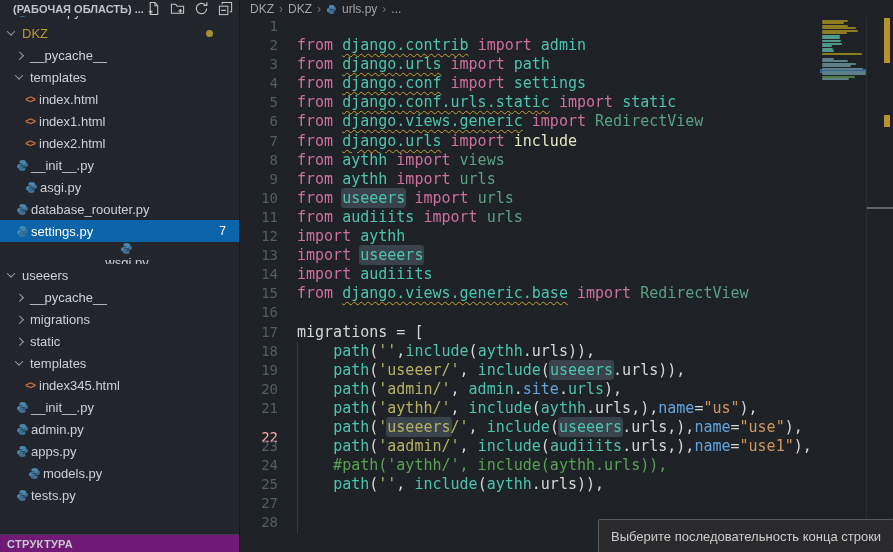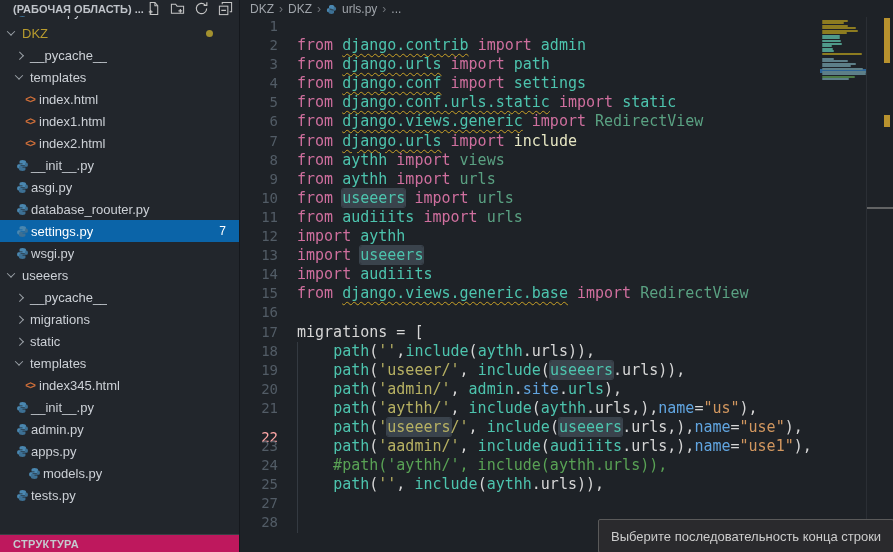--- a/index.html
+++ b/index.html
@@ -22,22 +22,22 @@
   .chev{width:5px;height:5px;border-right:1.4px solid #9aa0a6;border-bottom:1.4px solid #9aa0a6;
         display:inline-block;margin:0 7px 0 2px;flex:none;}
   .chev.dn{transform:rotate(45deg) translate(-1px,-1px);}
   .chev.rt{transform:rotate(-45deg) translate(0px,1px);}
   .ficon{width:16px;flex:none;display:inline-flex;align-items:center;justify-content:center;}
   .htmlic{color:#d2703a;font-weight:bold;font-size:10px;letter-spacing:-1px;}
   .tlabel{overflow:hidden;text-overflow:ellipsis;padding-left:1px;}
   .tlabel.gold{color:#b89b2e;}
   .dot{position:absolute;right:26px;top:8px;width:7px;height:7px;border-radius:50%;background:#a3912f;}
   .badge{position:absolute;right:13px;font-size:12px;color:#ffffff;}
-  .outline-bar{position:absolute;left:0;right:0;bottom:0;height:17px;z-index:4;background:#be185d;
-               border-top:1px solid #3a3f45;display:flex;align-items:center;padding-left:13px;
+  .outline-bar{position:absolute;left:0;right:0;bottom:0;height:17px;z-index:4;background:#701a75;
+               border-top:1px solid #3a3f45;display:flex;align-items:center;padding-left:7px;
                font-size:11px;font-weight:bold;color:#c5c9cf;letter-spacing:.3px;}
 
   
   .breadcrumb{position:absolute;left:241px;top:0;right:0;height:17px;background:#1e2227;
               display:flex;align-items:center;padding-left:9px;font-size:12px;color:#9fa4aa;gap:5px;z-index:2;}
   .bsep{color:#6e7379;font-size:12px;}
   .bicon{display:inline-flex;margin-top:1px;}
 
   .code-area{position:absolute;left:241px;top:17px;right:0;bottom:0;
              font-family:"DejaVu Sans Mono",monospace;font-size:15px;}
@@ -110,21 +110,21 @@
         </div>
         <div class="trow" style="padding-left: 14px;">
           <span class="ficon">
             <svg width="13" height="13" viewBox="0 0 24 24">
               <path d="M12 2c-4 0-5.5 1.4-5.5 3.2V8.5H12v1H4.8C2.6 9.5 2 11.6 2 13.5s.6 4 2.8 4h2.2v-3c0-1.9 1.6-3 3.5-3h5c1.7 0 3-1.3 3-3V5.2C18.5 3.4 16 2 12 2z" fill="#4a87b0"></path>
               <path d="M12 22c4 0 5.5-1.4 5.5-3.2V15.5H12v-1h7.2c2.2 0 2.8-2.1 2.8-4s-.6-4-2.8-4H17v3c0 1.9-1.6 3-3.5 3h-5c-1.7 0-3 1.3-3 3v3.3C5.5 20.6 8 22 12 22z" fill="#3d7094"></path>
             </svg>
           </span>
           <span class="tlabel">__init__.py</span>
         </div>
-        <div class="trow" style="padding-left: 14px;">
+        <div class="trow" style="padding-left: 14px; margin-left: 9px;">
           <span class="ficon">
             <svg width="13" height="13" viewBox="0 0 24 24">
               <path d="M12 2c-4 0-5.5 1.4-5.5 3.2V8.5H12v1H4.8C2.6 9.5 2 11.6 2 13.5s.6 4 2.8 4h2.2v-3c0-1.9 1.6-3 3.5-3h5c1.7 0 3-1.3 3-3V5.2C18.5 3.4 16 2 12 2z" fill="#4a87b0"></path>
               <path d="M12 22c4 0 5.5-1.4 5.5-3.2V15.5H12v-1h7.2c2.2 0 2.8-2.1 2.8-4s-.6-4-2.8-4H17v3c0 1.9-1.6 3-3.5 3h-5c-1.7 0-3 1.3-3 3v3.3C5.5 20.6 8 22 12 22z" fill="#3d7094"></path>
             </svg>
           </span>
           <span class="tlabel">asgi.py</span>
         </div>
         <div class="trow" style="padding-left: 14px;">
           <span class="ficon">
@@ -138,21 +138,21 @@
         <div class="trow sel" style="padding-left: 14px;">
           <span class="ficon">
             <svg width="13" height="13" viewBox="0 0 24 24">
               <path d="M12 2c-4 0-5.5 1.4-5.5 3.2V8.5H12v1H4.8C2.6 9.5 2 11.6 2 13.5s.6 4 2.8 4h2.2v-3c0-1.9 1.6-3 3.5-3h5c1.7 0 3-1.3 3-3V5.2C18.5 3.4 16 2 12 2z" fill="#4a87b0"></path>
               <path d="M12 22c4 0 5.5-1.4 5.5-3.2V15.5H12v-1h7.2c2.2 0 2.8-2.1 2.8-4s-.6-4-2.8-4H17v3c0 1.9-1.6 3-3.5 3h-5c-1.7 0-3 1.3-3 3v3.3C5.5 20.6 8 22 12 22z" fill="#3d7094"></path>
             </svg>
           </span>
           <span class="tlabel">settings.py</span>
           <span class="badge">7</span>
         </div>
-        <div class="trow" style="padding-left: 14px;">
+        <div class="trow" style="padding-left: 14px; flex-direction: column;">
           <span class="ficon">
             <svg width="13" height="13" viewBox="0 0 24 24">
               <path d="M12 2c-4 0-5.5 1.4-5.5 3.2V8.5H12v1H4.8C2.6 9.5 2 11.6 2 13.5s.6 4 2.8 4h2.2v-3c0-1.9 1.6-3 3.5-3h5c1.7 0 3-1.3 3-3V5.2C18.5 3.4 16 2 12 2z" fill="#4a87b0"></path>
               <path d="M12 22c4 0 5.5-1.4 5.5-3.2V15.5H12v-1h7.2c2.2 0 2.8-2.1 2.8-4s-.6-4-2.8-4H17v3c0 1.9-1.6 3-3.5 3h-5c-1.7 0-3 1.3-3 3v3.3C5.5 20.6 8 22 12 22z" fill="#3d7094"></path>
             </svg>
           </span>
           <span class="tlabel">wsgi.py</span>
         </div>
         <div class="trow" style="padding-left: 6px;">
           <span class="chev dn"></span>

